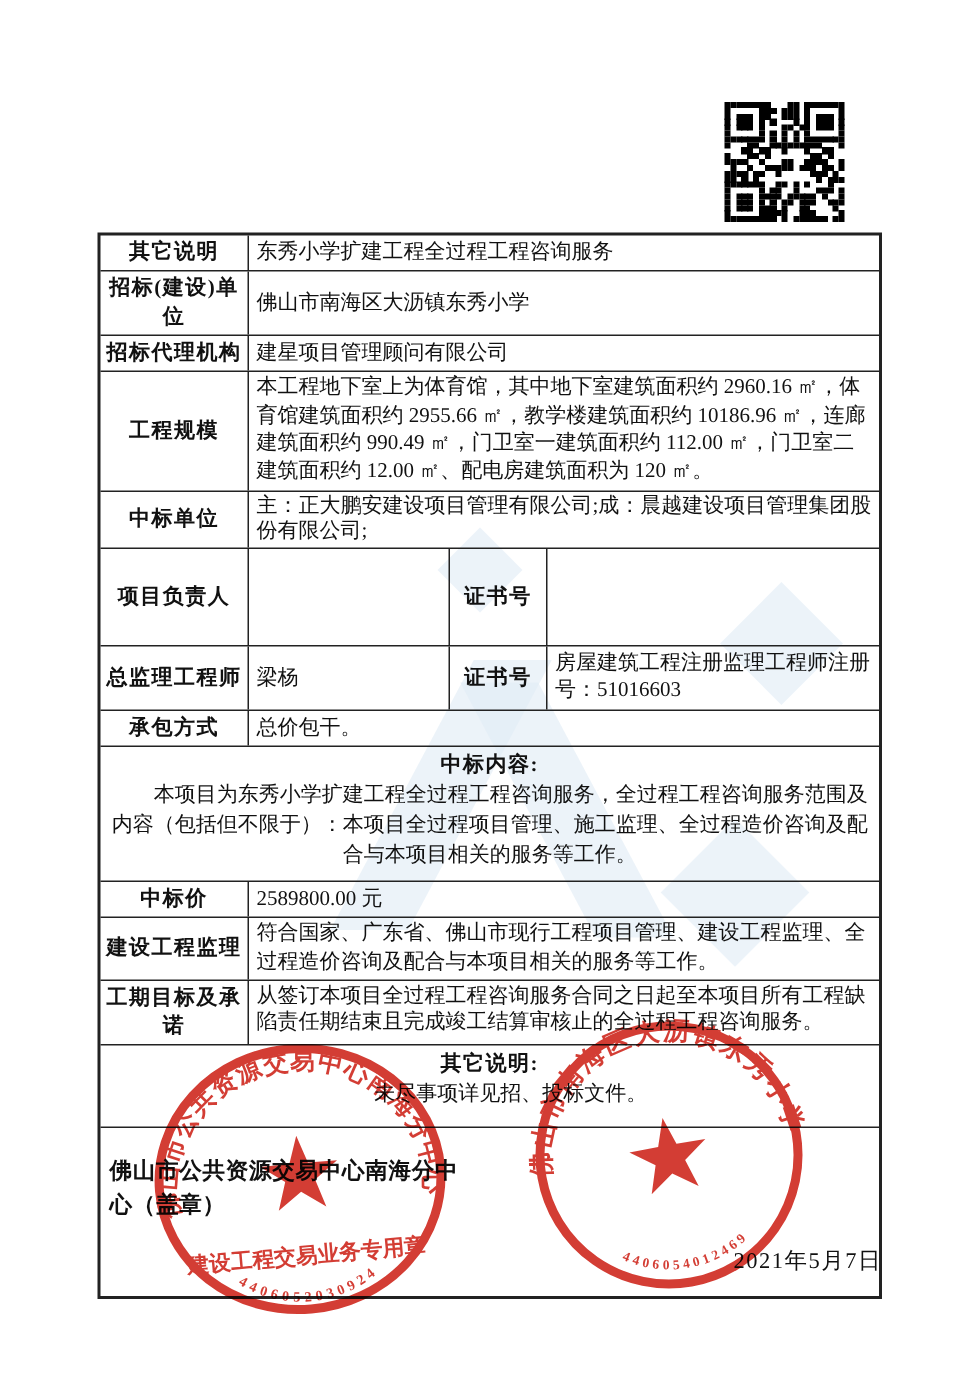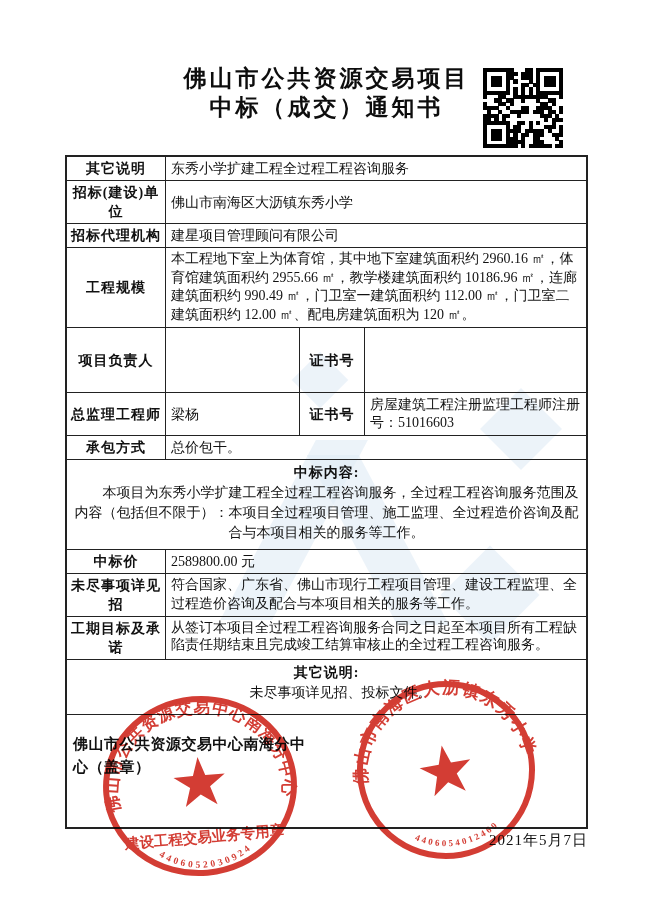--- a/index.html
+++ b/index.html
@@ -54,24 +54,20 @@
 <body>
 
 <div class="page">
 
   <div class="wm" style="left:268px;top:440px;width:52px;height:180px;transform:skewX(-28deg)"></div>
   <div class="wm" style="left:352px;top:455px;width:52px;height:170px;transform:skewX(28deg)"></div>
   <div class="wm" style="left:492px;top:400px;width:58px;height:58px;transform:rotate(45deg)"></div>
   <div class="wm" style="left:455px;top:560px;width:70px;height:70px;transform:rotate(45deg)"></div>
   <div class="wm" style="left:300px;top:360px;width:40px;height:40px;transform:rotate(45deg)"></div>
 
-  <div class="title-block">
-    <div>佛山市公共资源交易项目</div>
-    <div>中标（成交）通知书</div>
-  </div>
 
   <div class="qr">
       <div class="m" style="left: 0px; top: 0px; width: 4.10952px; height: 4.10952px;"></div>
       <div class="m" style="left: 3.80952px; top: 0px; width: 4.10952px; height: 4.10952px;"></div>
       <div class="m" style="left: 7.61905px; top: 0px; width: 4.10952px; height: 4.10952px;"></div>
       <div class="m" style="left: 11.4286px; top: 0px; width: 4.10952px; height: 4.10952px;"></div>
       <div class="m" style="left: 15.2381px; top: 0px; width: 4.10952px; height: 4.10952px;"></div>
       <div class="m" style="left: 19.0476px; top: 0px; width: 4.10952px; height: 4.10952px;"></div>
       <div class="m" style="left: 22.8571px; top: 0px; width: 4.10952px; height: 4.10952px;"></div>
       <div class="m" style="left: 26.6667px; top: 0px; width: 4.10952px; height: 4.10952px;"></div>
@@ -335,20 +331,24 @@
     <div class="row h24">
       <div class="cell c-label">招标代理机构</div>
       <div class="cell c-value">建星项目管理顾问有限公司</div>
     </div>
 
     <div class="row h80">
       <div class="cell c-label">工程规模</div>
       <div class="cell c-value top" style="line-height:18.5px">本工程地下室上为体育馆，其中地下室建筑面积约 2960.16 ㎡，体育馆建筑面积约 2955.66 ㎡，教学楼建筑面积约 10186.96 ㎡，连廊建筑面积约 990.49 ㎡，门卫室一建筑面积约 112.00 ㎡，门卫室二建筑面积约 12.00 ㎡、配电房建筑面积为 120 ㎡。</div>
     </div>
 
+    <div class="row h33">
+      <div class="cell c-label">中标单位</div>
+      <div class="cell c-value top" style="line-height:16.5px">主：正大鹏安建设项目管理有限公司;成：晨越建设项目管理集团股份有限公司;</div>
+    </div>
 
     <div class="row h65">
       <div class="cell c-label">项目负责人</div>
       <div class="cell c-mid"></div>
       <div class="cell c-cert">证书号</div>
       <div class="cell c-last"></div>
     </div>
 
     <div class="row h43">
       <div class="cell c-label">总监理工程师</div>
@@ -368,21 +368,21 @@
         <div class="para">本项目为东秀小学扩建工程全过程工程咨询服务，全过程工程咨询服务范围及内容（包括但不限于）：本项目全过程项目管理、施工监理、全过程造价咨询及配合与本项目相关的服务等工作。</div>
       </div>
     </div>
 
     <div class="row h23">
       <div class="cell c-label">中标价</div>
       <div class="cell c-value">2589800.00 元</div>
     </div>
 
     <div class="row h40">
-      <div class="cell c-label">未尽事项详见招</div>
+      <div class="cell c-label">建设工程监理</div>
       <div class="cell c-value top" style="line-height:18.5px">符合国家、广东省、佛山市现行工程项目管理、建设工程监理、全过程造价咨询及配合与本项目相关的服务等工作。</div>
     </div>
 
     <div class="row h35">
       <div class="cell c-label">工期目标及承诺</div>
       <div class="cell c-value top" style="line-height:17px">从签订本项目全过程工程咨询服务合同之日起至本项目所有工程缺陷责任期结束且完成竣工结算审核止的全过程工程咨询服务。</div>
     </div>
 
     <div class="row h55">
       <div class="fullcell">

